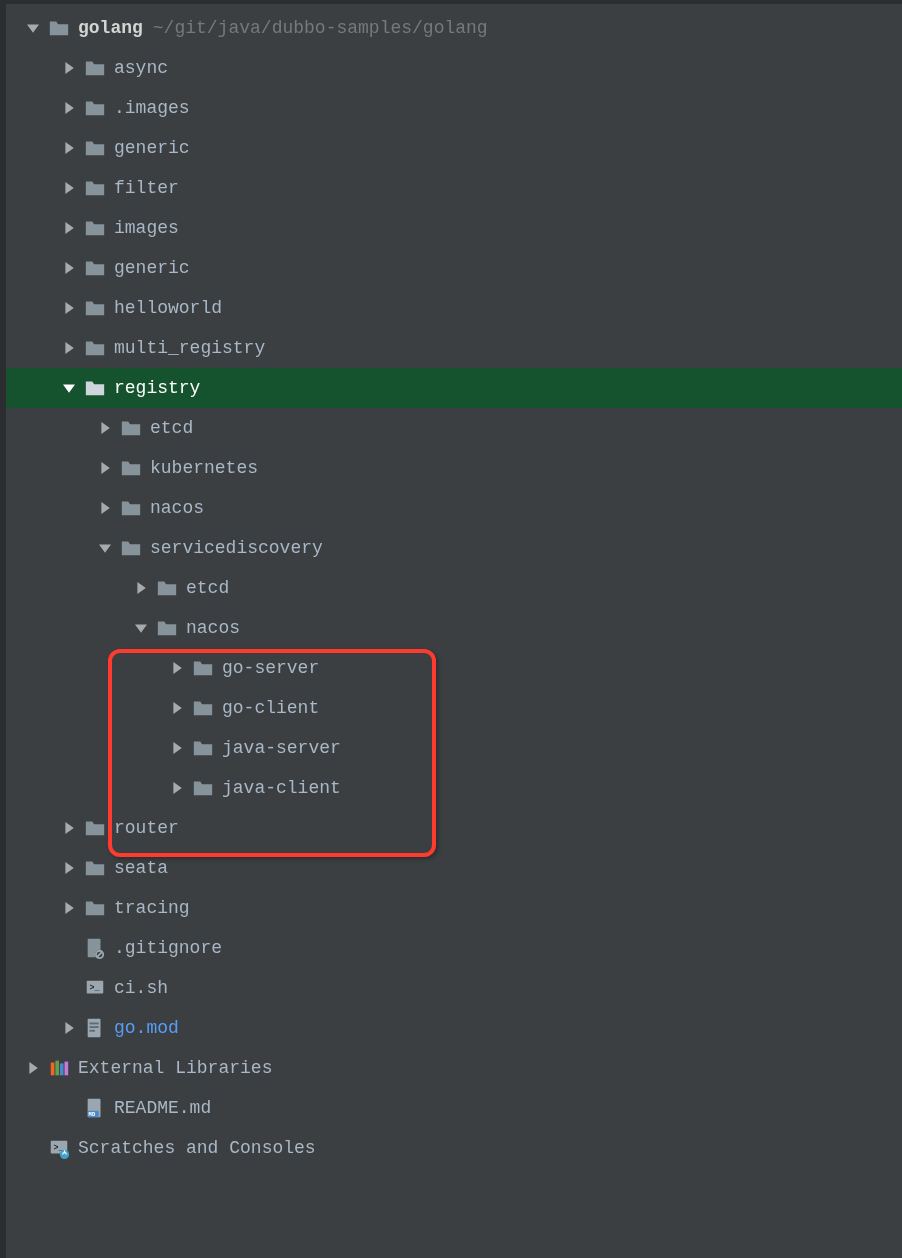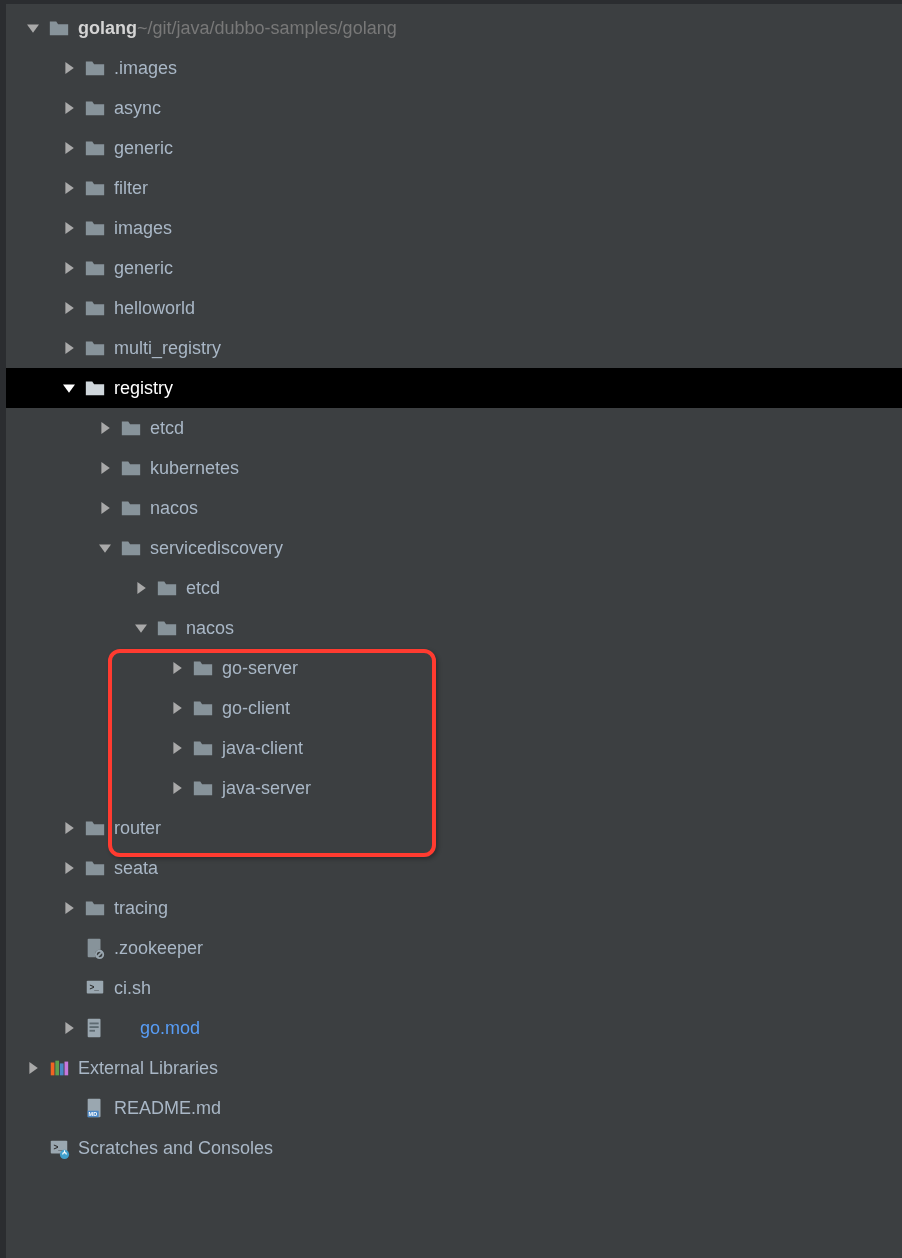--- a/index.html
+++ b/index.html
@@ -15,22 +15,23 @@
   .tree {
     padding-top: 8px;
     padding-left: 4px;
   }
   .tree-row {
     display: flex;
     align-items: center;
     height: 40px;
     white-space: nowrap;
     cursor: pointer;
-  }
-  .tree-row.selected { background: #000000; color: #ffffff; }
+    font-family: Liberation Mono, monospace;
+  }
+  .tree-row.selected { background: #14532d; color: #ffffff; }
   .tree-row.selected .folder-label { color: #ffffff; }
   .tree-row.selected .chevron svg path { fill: #ffffff; }
   .indent { display: inline-block; }
   .chevron {
     width: 18px;
     height: 18px;
     display: inline-flex;
     align-items: center;
     justify-content: center;
     margin-left: 6px;
@@ -42,22 +43,22 @@
     width: 22px;
     height: 22px;
     display: inline-flex;
     align-items: center;
     justify-content: center;
     margin-right: 8px;
   }
   .icon svg { width: 22px; height: 22px; }
   .folder-label { color: #a9b7c6; }
   .folder-label.bold { font-weight: 700; color: #d4d4d4; }
-  .path-hint { color: #787878; }
-  .link-label { color: #589df6; margin-left: 26px; }
+  .path-hint { color: #787878; margin-left: 10px; }
+  .link-label { color: #589df6; }
   .highlight-box {
     position: absolute;
     border: 4px solid #ff3b30;
     border-radius: 12px;
     top: 649px;
     left: 108px;
     width: 328px;
     height: 208px;
     pointer-events: none;
     box-shadow: 2px 2px 4px rgba(0,0,0,0.3);
@@ -104,38 +105,38 @@
     <span class="chevron">
         <svg viewBox="0 0 10 10">
           <path d="M2 0 L9 5 L2 10 Z" fill="#a9a9a9"></path>
         </svg>
       </span>
     <span class="icon">
         <svg viewBox="0 0 24 24">
           <path d="M2 5 h7 l2 3 h11 v12 h-20 z" fill="#87939a"></path>
         </svg>
       </span>
+    <span class="folder-label">async</span>
+  </div>
+
+  <div class="tree-row">
+    <span class="indent" style="width:50px"></span>
+    <span class="chevron">
+        <svg viewBox="0 0 10 10">
+          <path d="M2 0 L9 5 L2 10 Z" fill="#a9a9a9"></path>
+        </svg>
+      </span>
+    <span class="icon">
+        <svg viewBox="0 0 24 24">
+          <path d="M2 5 h7 l2 3 h11 v12 h-20 z" fill="#87939a"></path>
+        </svg>
+      </span>
     <span class="folder-label">.images</span>
   </div>
 
-  <div class="tree-row">
-    <span class="indent" style="width:50px"></span>
-    <span class="chevron">
-        <svg viewBox="0 0 10 10">
-          <path d="M2 0 L9 5 L2 10 Z" fill="#a9a9a9"></path>
-        </svg>
-      </span>
-    <span class="icon">
-        <svg viewBox="0 0 24 24">
-          <path d="M2 5 h7 l2 3 h11 v12 h-20 z" fill="#87939a"></path>
-        </svg>
-      </span>
-    <span class="folder-label">async</span>
-  </div>
-
 
   <div class="tree-row">
     <span class="indent" style="width:50px"></span>
     <span class="chevron">
         <svg viewBox="0 0 10 10">
           <path d="M2 0 L9 5 L2 10 Z" fill="#a9a9a9"></path>
         </svg>
       </span>
     <span class="icon">
         <svg viewBox="0 0 24 24">
@@ -360,36 +361,36 @@
     <span class="chevron">
         <svg viewBox="0 0 10 10">
           <path d="M2 0 L9 5 L2 10 Z" fill="#a9a9a9"></path>
         </svg>
       </span>
     <span class="icon">
         <svg viewBox="0 0 24 24">
           <path d="M2 5 h7 l2 3 h11 v12 h-20 z" fill="#87939a"></path>
         </svg>
       </span>
+    <span class="folder-label">java-server</span>
+  </div>
+
+  <div class="tree-row">
+    <span class="indent" style="width:158px"></span>
+    <span class="chevron">
+        <svg viewBox="0 0 10 10">
+          <path d="M2 0 L9 5 L2 10 Z" fill="#a9a9a9"></path>
+        </svg>
+      </span>
+    <span class="icon">
+        <svg viewBox="0 0 24 24">
+          <path d="M2 5 h7 l2 3 h11 v12 h-20 z" fill="#87939a"></path>
+        </svg>
+      </span>
     <span class="folder-label">java-client</span>
-  </div>
-
-  <div class="tree-row">
-    <span class="indent" style="width:158px"></span>
-    <span class="chevron">
-        <svg viewBox="0 0 10 10">
-          <path d="M2 0 L9 5 L2 10 Z" fill="#a9a9a9"></path>
-        </svg>
-      </span>
-    <span class="icon">
-        <svg viewBox="0 0 24 24">
-          <path d="M2 5 h7 l2 3 h11 v12 h-20 z" fill="#87939a"></path>
-        </svg>
-      </span>
-    <span class="folder-label">java-server</span>
   </div>
 
 
   <div class="tree-row">
     <span class="indent" style="width:50px"></span>
     <span class="chevron">
         <svg viewBox="0 0 10 10">
           <path d="M2 0 L9 5 L2 10 Z" fill="#a9a9a9"></path>
         </svg>
       </span>
@@ -437,21 +438,21 @@
         <svg viewBox="0 0 10 10"></svg>
       </span>
     <span class="icon">
       <svg viewBox="0 0 24 24">
           <rect x="4" y="2" width="14" height="20" rx="1" fill="#87939a"></rect>
           <circle cx="17" cy="19" r="5" fill="#3c3f41"></circle>
           <circle cx="17" cy="19" r="4" fill="none" stroke="#9aa7b0" stroke-width="2"></circle>
           <line x1="14" y1="22" x2="20" y2="16" stroke="#9aa7b0" stroke-width="2"></line>
         </svg>
     </span>
-    <span class="folder-label">.zookeeper</span>
+    <span class="folder-label">.gitignore</span>
   </div>
 
   <div class="tree-row">
     <span class="indent" style="width:50px"></span>
     <span class="chevron none">
         <svg viewBox="0 0 10 10"></svg>
       </span>
     <span class="icon">
       <svg viewBox="0 0 24 24">
           <rect x="3" y="4" width="18" height="14" rx="1" fill="#9aa7b0"></rect>

